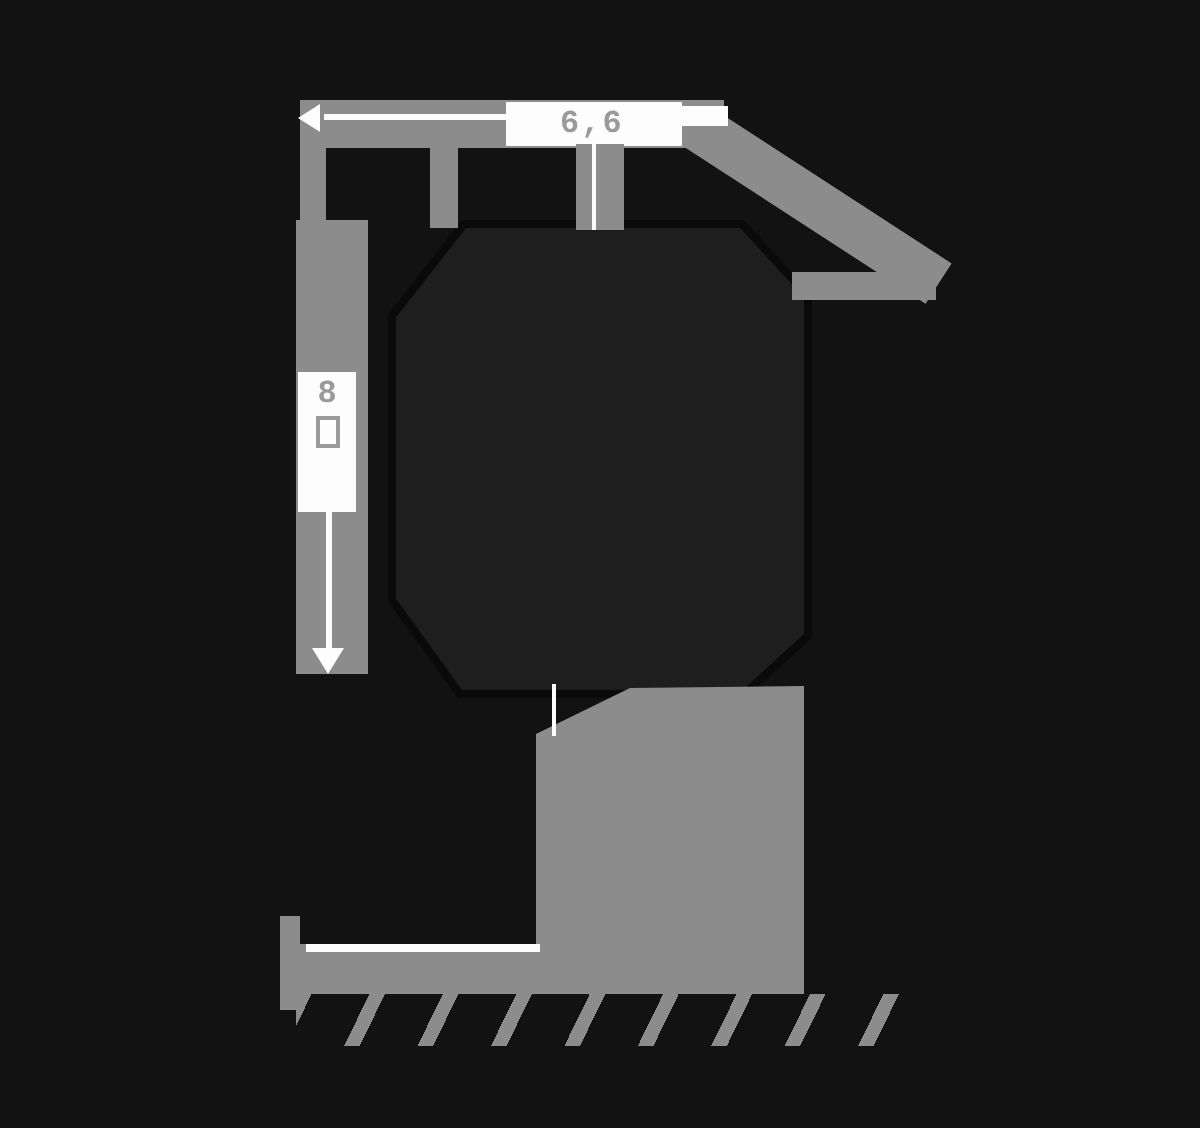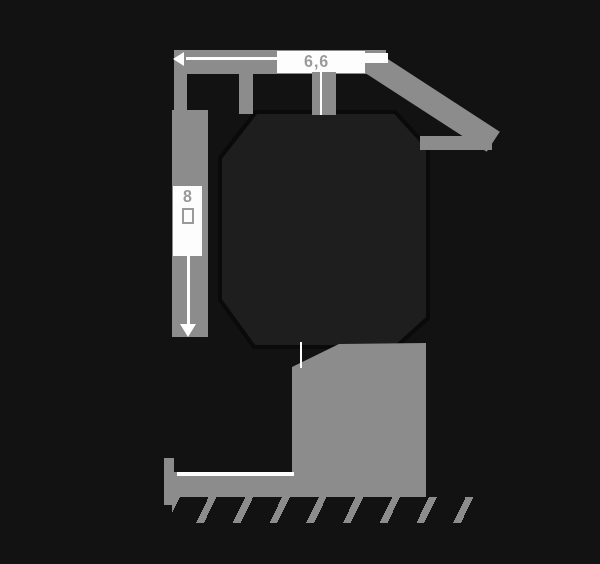--- a/index.html
+++ b/index.html
@@ -1,20 +1,19 @@
 <!DOCTYPE html>
 <html><head>
 <meta charset="utf-8">
 <style>
   html,body{margin:0;padding:0;background:#121212;}
   #stage{
     position:relative;width:476px;height:564px;overflow:hidden;
     background:#121212;
-    font-family:Liberation Sans, sans-serif;
-    margin-left:24px;
+    font-family:Liberation Mono, monospace;
   }
   .abs{position:absolute;}
   .gray{background:#8c8c8c;}
   .white{background:#fdfdfd;}
 
   
   #top-band{left:150px;top:50px;width:212px;height:24px;}
   #top-slant{left:350px;top:50px;width:150px;height:24px;transform:rotate(33deg);transform-origin:0 0;}
   #right-strip{left:396px;top:136px;width:72px;height:14px;}
   #ext-left-outer{left:150px;top:72px;width:13px;height:44px;}

